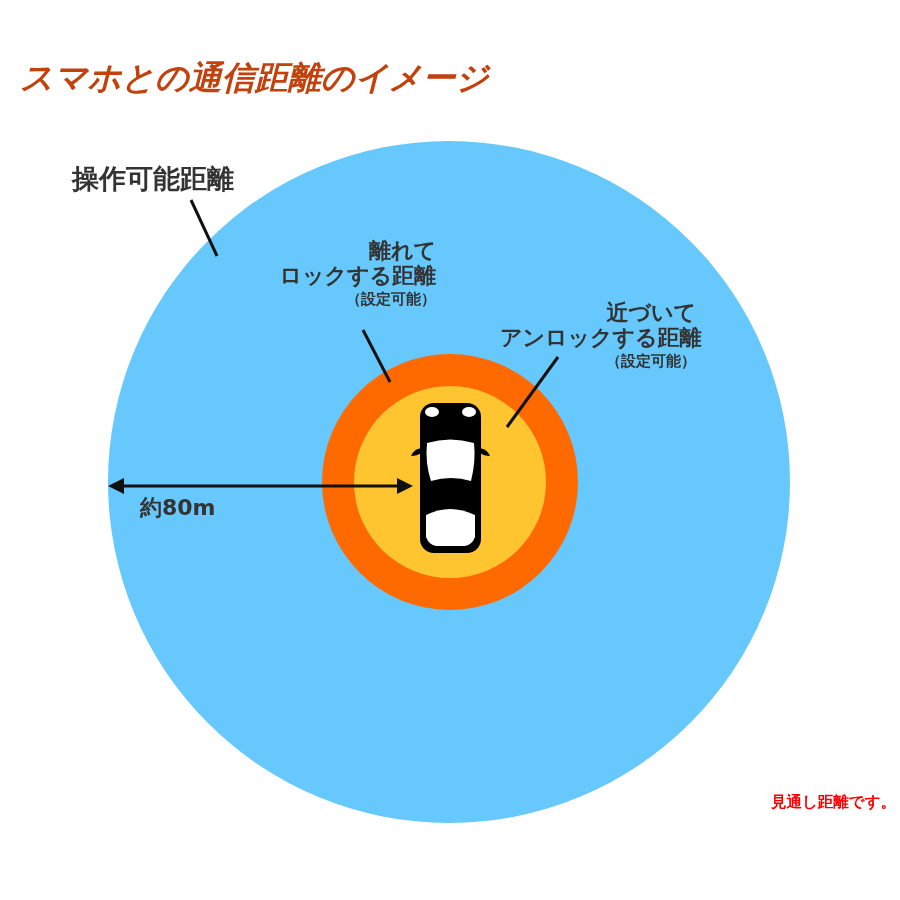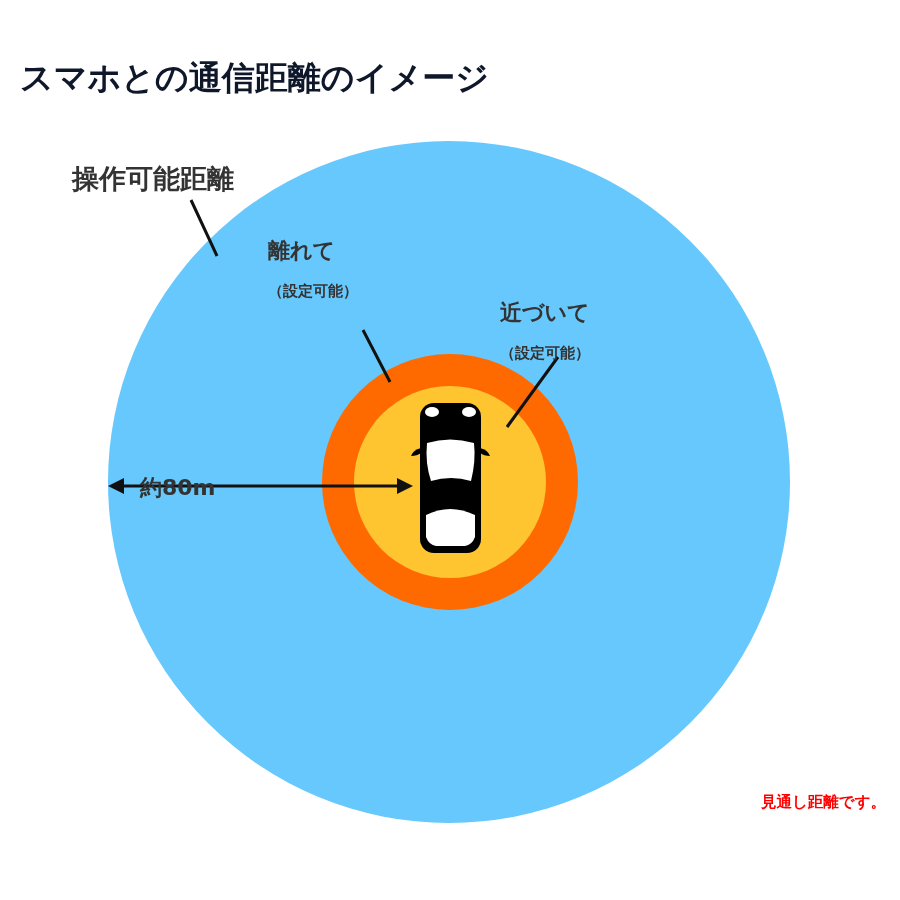--- a/index.html
+++ b/index.html
@@ -1,27 +1,27 @@
 <!DOCTYPE html>
 <html><head>
   <meta charset="utf-8">
   <style>
     html, body { margin: 0; padding: 0; background: #ffffff; }
     body { width: 900px; height: 900px; position: relative; overflow: hidden;
            font-family: "DejaVu Sans", "Liberation Sans", sans-serif; }
     .title { position: absolute; left: 20px; top: 56px; font-size: 33px; font-weight: bold;
-             color: #0f172a; letter-spacing: 0px; white-space: nowrap; }
+             color: #c2410c; letter-spacing: 0px; white-space: nowrap; font-style: italic; }
     .diagram { position: absolute; left: 0; top: 0; width: 900px; height: 900px; }
-    .label { position: absolute; font-weight: bold; color: #333333; text-align: left; white-space: nowrap; line-height: 1.15; }
+    .label { position: absolute; font-weight: bold; color: #333333; text-align: right; white-space: nowrap; line-height: 1.15; }
     .label-op { left: 72px; top: 163px; font-size: 27px; }
     .label-lock { left: 268px; top: 238px; width: 168px; font-size: 22px; }
     .label-unlock { left: 500px; top: 300px; width: 196px; font-size: 22px; }
-    .sub { font-size: 15px; display: block; margin-top: 20px; }
-    .label-dist { left: 140px; top: 475px; font-size: 22px; }
-    .note { position: absolute; right: 14px; top: 794px; color: #ff0000; font-weight: bold;
+    .sub { font-size: 15px; display: block; margin-top: 2px; }
+    .label-dist { left: 140px; top: 495px; font-size: 22px; }
+    .note { position: absolute; right: 4px; top: 794px; color: #ff0000; font-weight: bold;
             font-size: 15.5px; text-align: right; line-height: 1.15; white-space: nowrap; }
   </style>
 </head>
 <body>
 
 <div class="title">スマホとの通信距離のイメージ</div>
 
 <svg class="diagram" viewBox="0 0 900 900" width="900" height="900">
 
   <circle cx="449" cy="482" r="341" fill="#66c8fc"></circle>
@@ -52,25 +52,27 @@
     <path d="M427 443 q23 -7 47 0 q2 18 -3 38 q-20 -6 -40 0 q-6 -18 -4 -38 z" fill="#fff"></path>
 
     <path d="M426 515 q24 -12 49 0 l0 22 q-3 8 -10 9 l-29 0 q-7 -1 -10 -9 z" fill="#fff"></path>
   </g>
 </svg>
 
 <div class="label label-op">操作可能距離</div>
 
 <div class="label label-lock">
   <span>離れて</span><br>
+  <span>ロックする距離</span>
   <span class="sub">（設定可能）</span>
 </div>
 
 <div class="label label-unlock">
   <span>近づいて</span><br>
+  <span>アンロックする距離</span>
   <span class="sub">（設定可能）</span>
 </div>
 
 <div class="label label-dist">約80m</div>
 
 <div class="note">
   <span>見通し距離です。</span><br>
 </div>
 
 </body></html>

